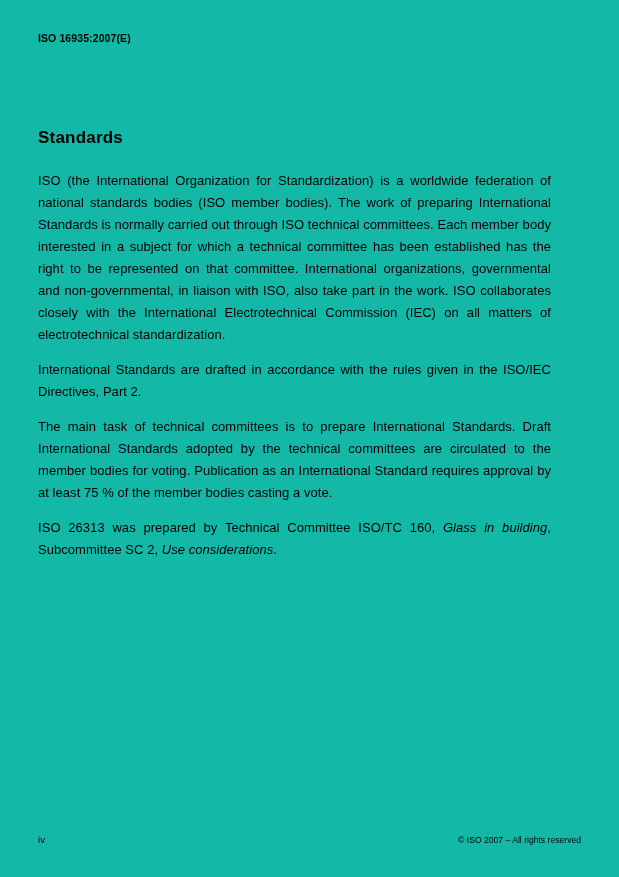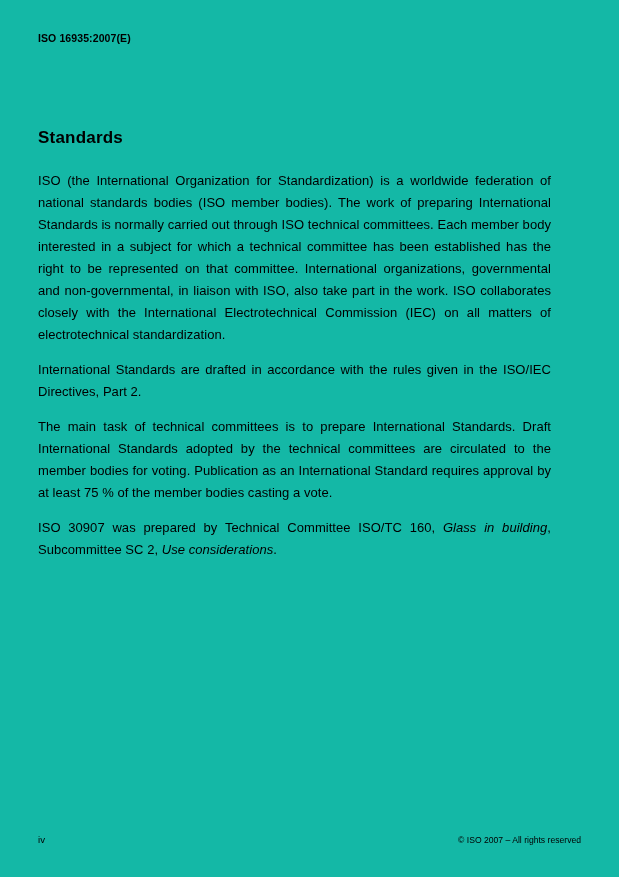--- a/index.html
+++ b/index.html
@@ -73,19 +73,19 @@
 <div class="page">
 
   <div class="header">ISO 16935:2007(E)</div>
 
   <div class="content">
     <h1 class="title">Standards</h1>
 
     <p class="para">ISO (the International Organization for Standardization) is a worldwide federation of national standards bodies (ISO member bodies). The work of preparing International Standards is normally carried out through ISO technical committees. Each member body interested in a subject for which a technical committee has been established has the right to be represented on that committee. International organizations, governmental and non-governmental, in liaison with ISO, also take part in the work. ISO collaborates closely with the International Electrotechnical Commission (IEC) on all matters of electrotechnical standardization.</p>
     <p class="para">International Standards are drafted in accordance with the rules given in the ISO/IEC Directives, Part 2.</p>
     <p class="para">The main task of technical committees is to prepare International Standards. Draft International Standards adopted by the technical committees are circulated to the member bodies for voting. Publication as an International Standard requires approval by at least 75 % of the member bodies casting a vote.</p>
-    <p class="para"><span>ISO 30907 was prepared by Technical Committee ISO/TC 160, </span><span class="it">Glass in building</span><span>, Subcommittee SC 2, </span><span class="it">Use considerations</span><span>.</span></p>
+    <p class="para"><span>ISO 26313 was prepared by Technical Committee ISO/TC 160, </span><span class="it">Glass in building</span><span>, Subcommittee SC 2, </span><span class="it">Use considerations</span><span>.</span></p>
   </div>
 
   <div class="footer-left">iv</div>
   <div class="footer-right">© ISO 2007 – All rights reserved</div>
 
 </div>
 
 </body></html>

